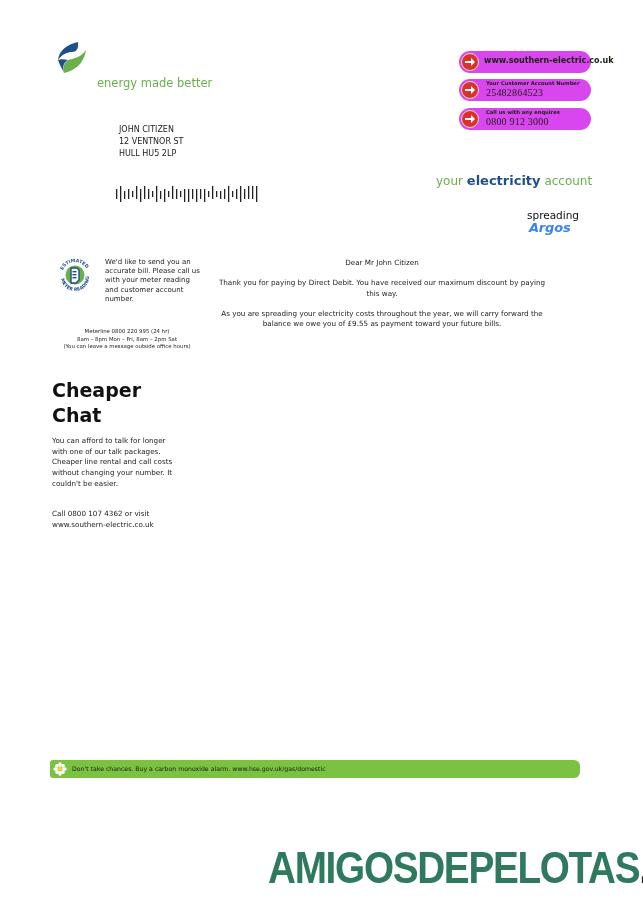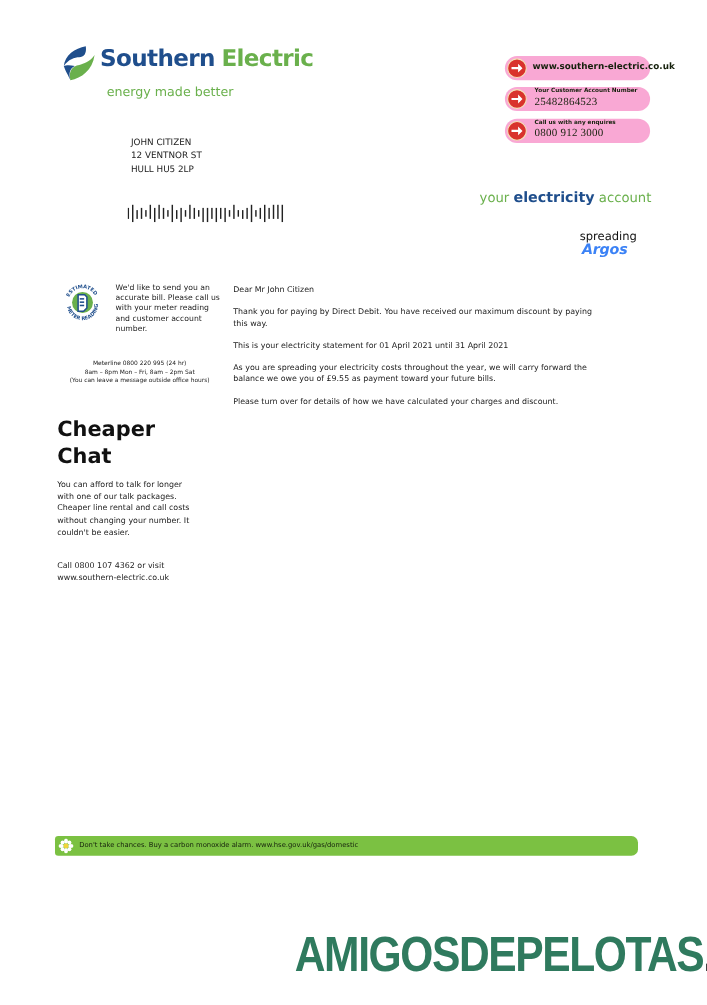--- a/index.html
+++ b/index.html
@@ -10,21 +10,21 @@
 
   
   .logo { left: 56px; top: 38px; width: 240px; height: 56px; }
   .logo-mark { position: absolute; left: 0; top: 2px; width: 32px; height: 34px; }
   .logo-word { position: absolute; left: 35px; top: 3px; font-family: "DejaVu Sans", sans-serif; font-size: 21px; letter-spacing: -0.6px; white-space: nowrap; }
   .logo-word .w1 { color: #1f4e8c; font-weight: bold; }
   .logo-word .w2 { color: #6ab04c; font-weight: bold; }
   .tagline { position: absolute; left: 41px; top: 38px; color: #6ab04c; font-size: 11.5px; letter-spacing: 0; }
 
   
-  .pill { left: 459px; width: 132px; height: 22px; background: #f9a8d4; border-radius: 11px; }
+  .pill { left: 459px; width: 132px; height: 22px; background: #d946ef; border-radius: 11px; }
   .pill .arrow { position: absolute; left: 2px; top: 2px; width: 18px; height: 18px; border-radius: 50%; background: #d9322c; border: 1.5px solid #f3e3b8; }
   .pill .arrow svg { position: absolute; left: 2px; top: 2px; }
   .pill .single { position: absolute; left: 25px; top: 5px; font-size: 8px; font-weight: bold; color: #16210d; white-space: nowrap; }
   .pill .small { position: absolute; left: 27px; top: 1px; font-size: 5.2px; font-weight: bold; color: #16210d; white-space: nowrap; }
   .pill .big { position: absolute; left: 27px; top: 8px; font-size: 10px; color: #16210d; white-space: nowrap; letter-spacing: 0.2px; font-family: Liberation Serif, serif; }
 
   
   .address { left: 119px; top: 124px; font-size: 8px; line-height: 12px; color: #222; }
   .barcode { left: 116px; top: 186px; width: 142px; height: 16px; }
 
@@ -35,21 +35,21 @@
   .eplus { left: 527px; top: 209px; font-size: 10.5px; color: #111; white-space: nowrap; }
   .argos { left: 529px; top: 220px; font-size: 13px; color: #3b82f6; font-weight: bold; font-style: italic; white-space: nowrap; letter-spacing: -0.2px; }
 
   
   .emr-badge { left: 57px; top: 257px; width: 36px; height: 36px; }
   .emr-text { left: 105px; top: 258px; width: 95px; font-size: 7px; line-height: 9.2px; color: #222; }
   .meterline { left: 52px; top: 328px; width: 150px; font-size: 5.4px; line-height: 7.5px; text-align: center; color: #222; }
 
   
   .letter { left: 212px; top: 258px; width: 340px; font-size: 7.2px; line-height: 10.3px; color: #222; }
-  .letter p { margin-bottom: 10px; }
+  .letter p { margin-bottom: 10px; text-align: center; }
 
   
   .cc-title { left: 52px; top: 378px; font-size: 19px; line-height: 25px; font-weight: bold; color: #111; }
   .cc-body { left: 52px; top: 436px; width: 125px; font-size: 7.2px; line-height: 10.7px; color: #222; }
   .cc-call { left: 52px; top: 509px; width: 125px; font-size: 7.2px; line-height: 10.7px; color: #222; }
 
   
   .banner { left: 50px; top: 760px; width: 530px; height: 18px; background: #7bc142; border-radius: 3px 6px 6px 3px; }
   .banner .daisy { position: absolute; left: 3px; top: 2px; width: 14px; height: 14px; }
   .banner .txt { position: absolute; left: 22px; top: 4.5px; font-size: 6.2px; color: #16210d; white-space: nowrap; }
@@ -61,24 +61,20 @@
 </style>
 </head>
 <body>
 
 <div class="abs logo">
   <svg class="logo-mark" viewBox="0 0 32 34" width="32" height="34">
     <path d="M22 2 C12 4 3 10 2 20 C6 14 12 12 16 12 C20 12 23 9 22 2 Z" fill="#1f4e8c"></path>
     <path d="M30 10 C26 16 20 18 16 19 C10 20 6 24 8 33 C18 31 28 24 30 10 Z" fill="#6ab04c"></path>
     <path d="M2 20 C4 26 6 28 8 33 C6 26 8 22 12 20 C8 19 4 19 2 20 Z" fill="#1f4e8c"></path>
   </svg>
-  <div class="logo-word">
-    <span class="w1">Southern</span>
-    <span class="w2">Electric</span>
-  </div>
   <div class="tagline">energy made better</div>
 </div>
 
 <div class="abs pill" style="top:51px;">
   <span class="arrow">
     <svg width="12" height="12" viewBox="0 0 12 12">
         <path d="M1 5 H7 V2 L11 6 L7 10 V7 H1 Z" fill="#ffffff"></path>
       </svg>
   </span>
   <span class="single">www.southern-electric.co.uk</span>
@@ -177,23 +173,21 @@
 
 <div class="abs meterline">
   <div>Meterline 0800 220 995 (24 hr)</div>
   <div>8am – 8pm Mon – Fri, 8am – 2pm Sat</div>
   <div>(You can leave a message outside office hours)</div>
 </div>
 
 <div class="abs letter">
   <p>Dear Mr John Citizen</p>
   <p>Thank you for paying by Direct Debit. You have received our maximum discount by paying this way.</p>
-  <p>This is your electricity statement for 01 April 2021 until 31 April 2021</p>
   <p>As you are spreading your electricity costs throughout the year, we will carry forward the balance we owe you of £9.55 as payment toward your future bills.</p>
-  <p>Please turn over for details of how we have calculated your charges and discount.</p>
 </div>
 
 <div class="abs cc-title">
   <div>Cheaper</div>
   <div>Chat</div>
 </div>
 <div class="abs cc-body">You can afford to talk for longer with one of our talk packages. Cheaper line rental and call costs without changing your number. It couldn't be easier.</div>
 <div class="abs cc-call">Call 0800 107 4362 or visit www.southern-electric.co.uk</div>
 
 <div class="abs banner">

